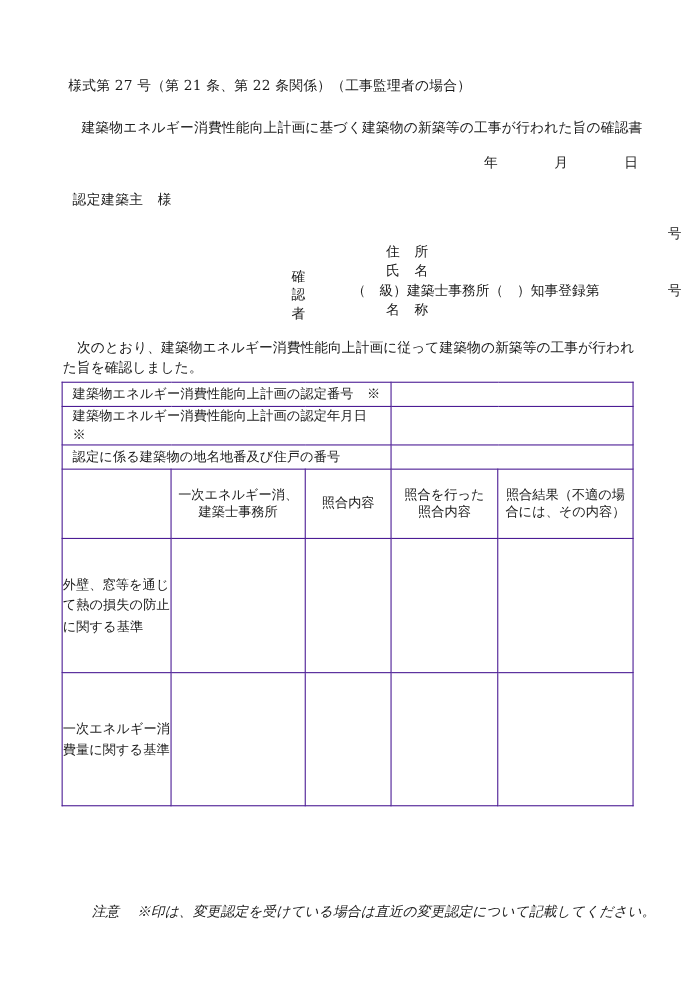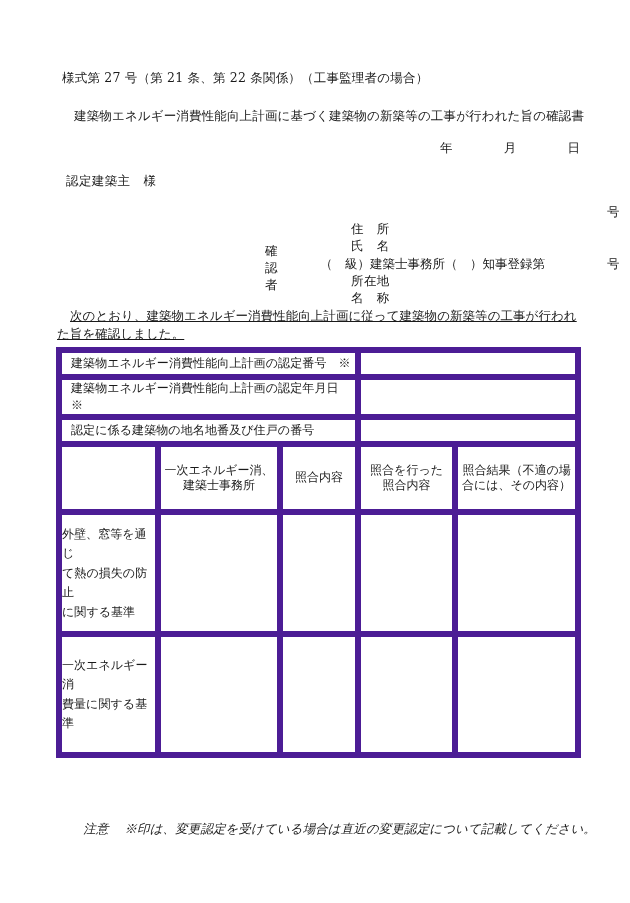--- a/index.html
+++ b/index.html
@@ -91,35 +91,34 @@
   
   .lead {
     position: absolute;
     left: 57px;
     top: 307px;
     width: 520px;
     font-size: 12.5px;
     line-height: 1.45;
     text-indent: 13px;
     letter-spacing: 0.05px;
-    text-decoration: underline;
   }
 
   
   .tbl {
     position: absolute;
     left: 56px;
     top: 347px;
     width: 519px;
     border-collapse: collapse;
     table-layout: fixed;
     font-size: 12px;
   }
   .tbl td {
-    border: 6px solid #4c1d95;
+    border: 1px solid #4c1d95;
     padding: 0;
     vertical-align: middle;
   }
   .tbl td.label-cell {
     padding-left: 9px;
     height: 21px;
     letter-spacing: 0.1px;
   }
   .tbl td.blank-cell { }
 
@@ -192,24 +191,20 @@
       <div class="cf-row indent">
         <span class="main">氏　名</span>
         <span class="tail"></span>
       </div>
 
       <div class="cf-row">
         <span class="main">（　級）建築士事務所（　）知事登録第</span>
         <span class="tail">号</span>
       </div>
 
-      <div class="cf-row indent">
-        <span class="main">所在地</span>
-        <span class="tail"></span>
-      </div>
 
       <div class="cf-row indent">
         <span class="main">名　称</span>
         <span class="tail"></span>
       </div>
 
     </div>
   </div>
 
   <div class="lead">次のとおり、建築物エネルギー消費性能向上計画に従って建築物の新築等の工事が行われた旨を確認しました。</div>

